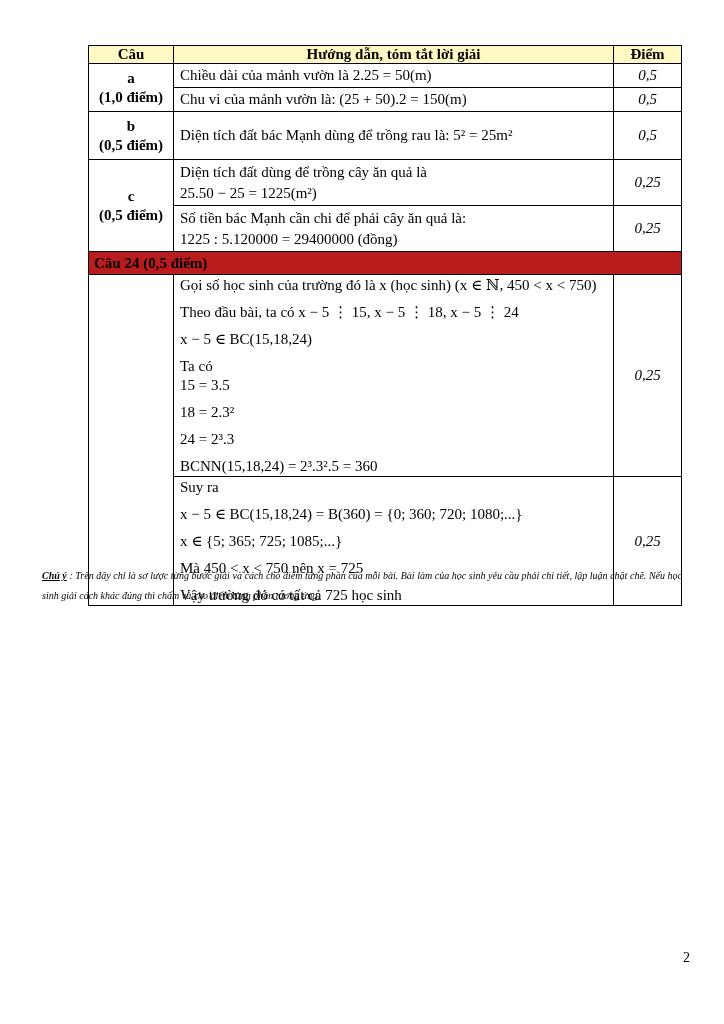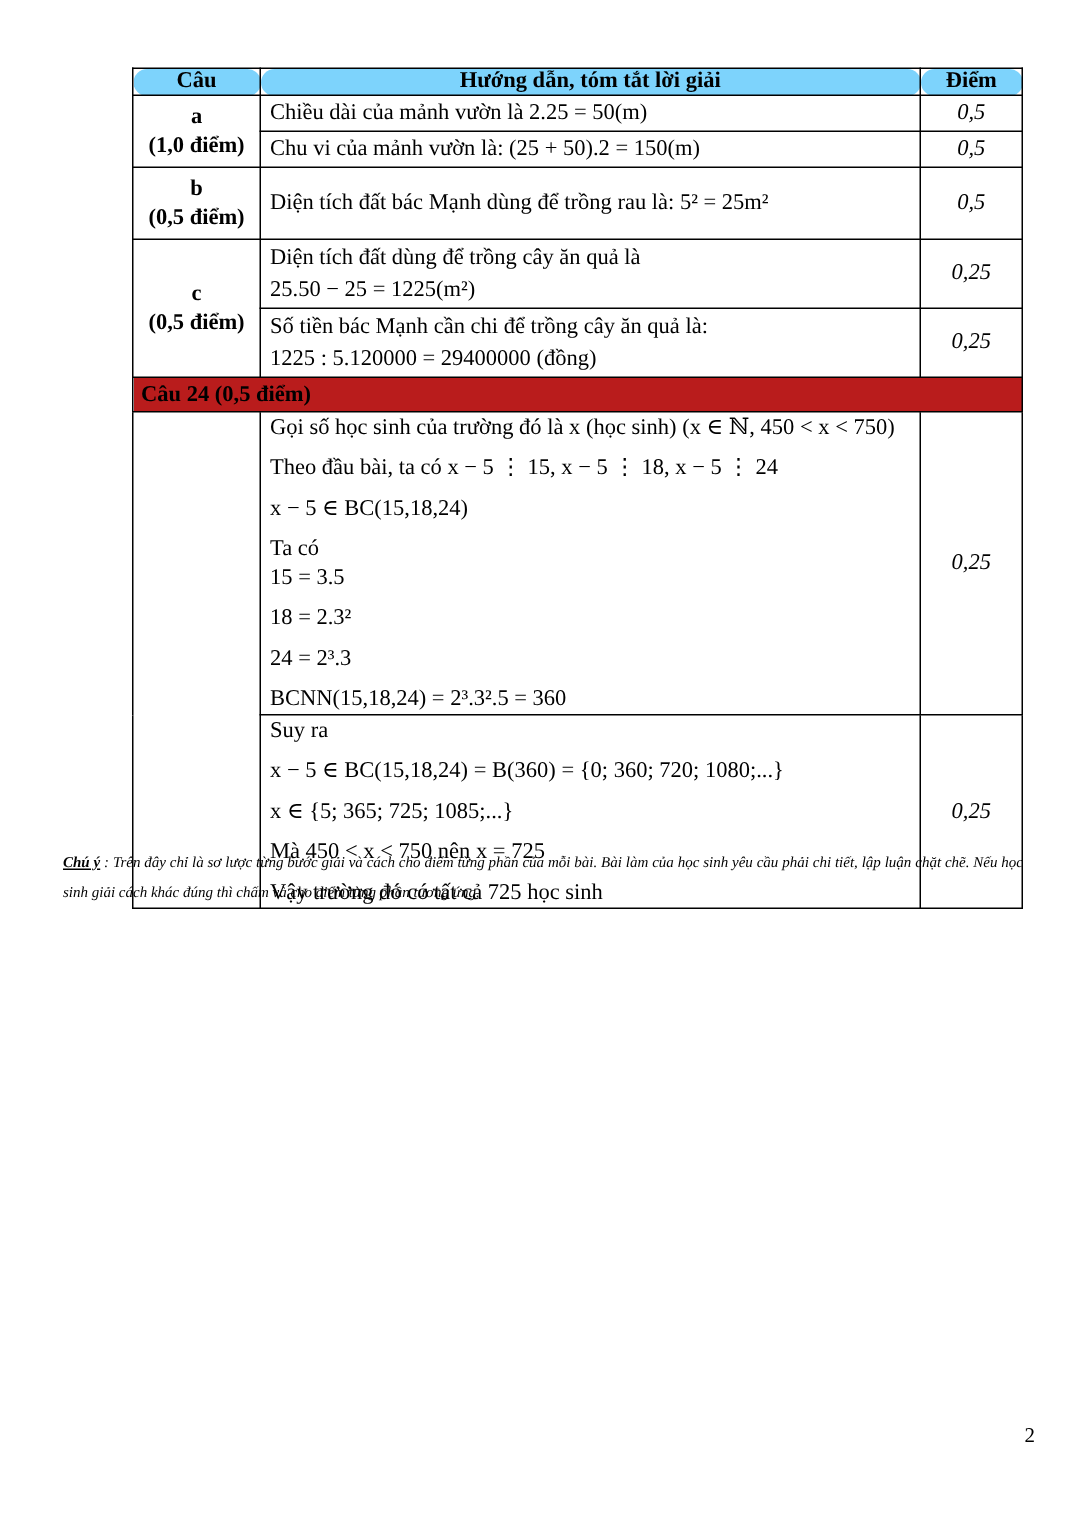--- a/index.html
+++ b/index.html
@@ -22,27 +22,26 @@
   table.answer-table col.c2{width:440px;}
   table.answer-table col.c3{width:68px;}
   table.answer-table th,
   table.answer-table td{
     border:1px solid #000;
     padding:1px 6px;
     vertical-align:middle;
     overflow:hidden;
   }
   tr.hdr th{
-    background:#7dd3fc;
+    background:#fef9c3;
     font-weight:bold;
     text-align:center;
     height:16px;
     font-size:15px;
     padding:0 0;
-    border-radius:9px;
   }
   td.label-cell{
     text-align:center;
     font-weight:bold;
     line-height:19px;
     padding:0 2px;
   }
   td.points-cell{
     text-align:center;
     font-style:italic;
@@ -138,21 +137,21 @@
       </td>
       <td>
         <div class="twoline">Diện tích đất dùng để trồng cây ăn quả là</div>
         <div class="twoline">25.50 − 25 = 1225(m²)</div>
       </td>
       <td class="points-cell points-top">0,25</td>
     </tr>
 
     <tr class="row-c">
       <td>
-        <div class="twoline">Số tiền bác Mạnh cần chi để trồng cây ăn quả là:</div>
+        <div class="twoline">Số tiền bác Mạnh cần chi để phải cây ăn quả là:</div>
         <div class="twoline">1225 : 5.120000 = 29400000  (đồng)</div>
       </td>
       <td class="points-cell points-top">0,25</td>
     </tr>
 
     <tr class="row-band">
       <td colspan="3">Câu 24 (0,5 điểm)</td>
     </tr>
 
     <tr class="row-sol1">

